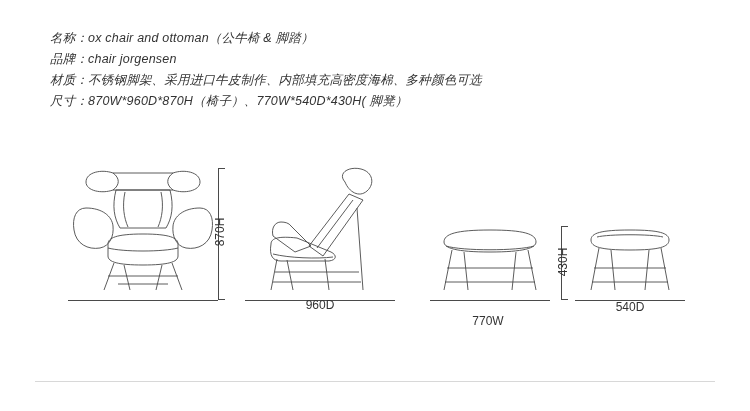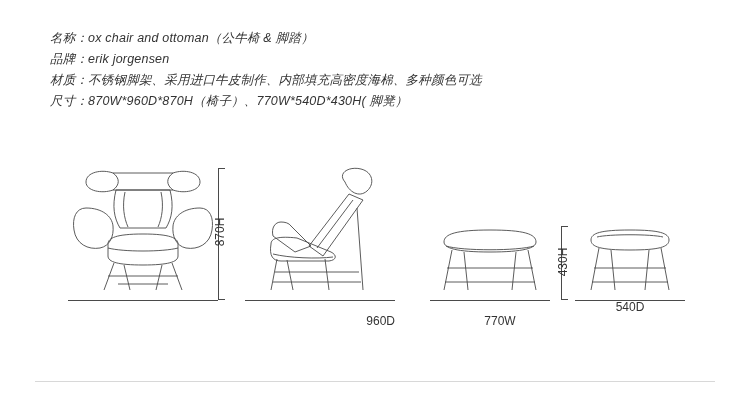--- a/index.html
+++ b/index.html
@@ -84,21 +84,21 @@
     width: 680px;
     height: 1px;
     background: #d8d8d8;
   }
 </style>
 </head>
 <body>
 
 <div class="spec-list">
   <div class="spec-line">名称：ox chair and ottoman（公牛椅 &amp; 脚踏）</div>
-  <div class="spec-line">品牌：erik jorgensen</div>
+  <div class="spec-line">品牌：chair jorgensen</div>
   <div class="spec-line">材质：不锈钢脚架、采用进口牛皮制作、内部填充高密度海棉、多种颜色可选</div>
   <div class="spec-line">尺寸：870W*960D*870H（椅子）、770W*540D*430H( 脚凳）</div>
 </div>
 
 <div class="diagram-area">
 
   <div class="panel" style="left:68px; width:150px;">
     <svg width="150" height="140" viewBox="0 0 150 140" fill="none" stroke="#4a4a4a" stroke-width="0.9">
 
       <path d="M18 22 C18 12, 34 9, 45 13 L105 13 C116 9, 132 12, 132 22 C132 31, 116 34, 105 30 L45 30 C34 34, 18 31, 18 22 Z"></path>
@@ -183,19 +183,19 @@
     <div class="vdim-cap"></div>
   </div>
   <div class="vlabel" style="left:206px; top:65px;">870H</div>
 
   <div class="vdim" style="left:561px; top:66px; height:74px;">
     <div class="vdim-cap top"></div>
     <div class="vdim-cap"></div>
   </div>
   <div class="vlabel" style="left:549px; top:95px;">430H</div>
 
-  <div class="caption" style="left:245px; top:154px; width:150px;text-align:right;">960D</div>
-  <div class="caption" style="left:440px; top:154px; width:120px;text-align:center;">770W</div>
+  <div class="caption" style="left:245px; top:138px; width:150px;">960D</div>
+  <div class="caption" style="left:428px; top:154px; width:120px;text-align:center;">770W</div>
   <div class="caption" style="left:575px; top:140px; width:110px;">540D</div>
 
 </div>
 
 <div class="footer-rule"></div>
 
 </body></html>

